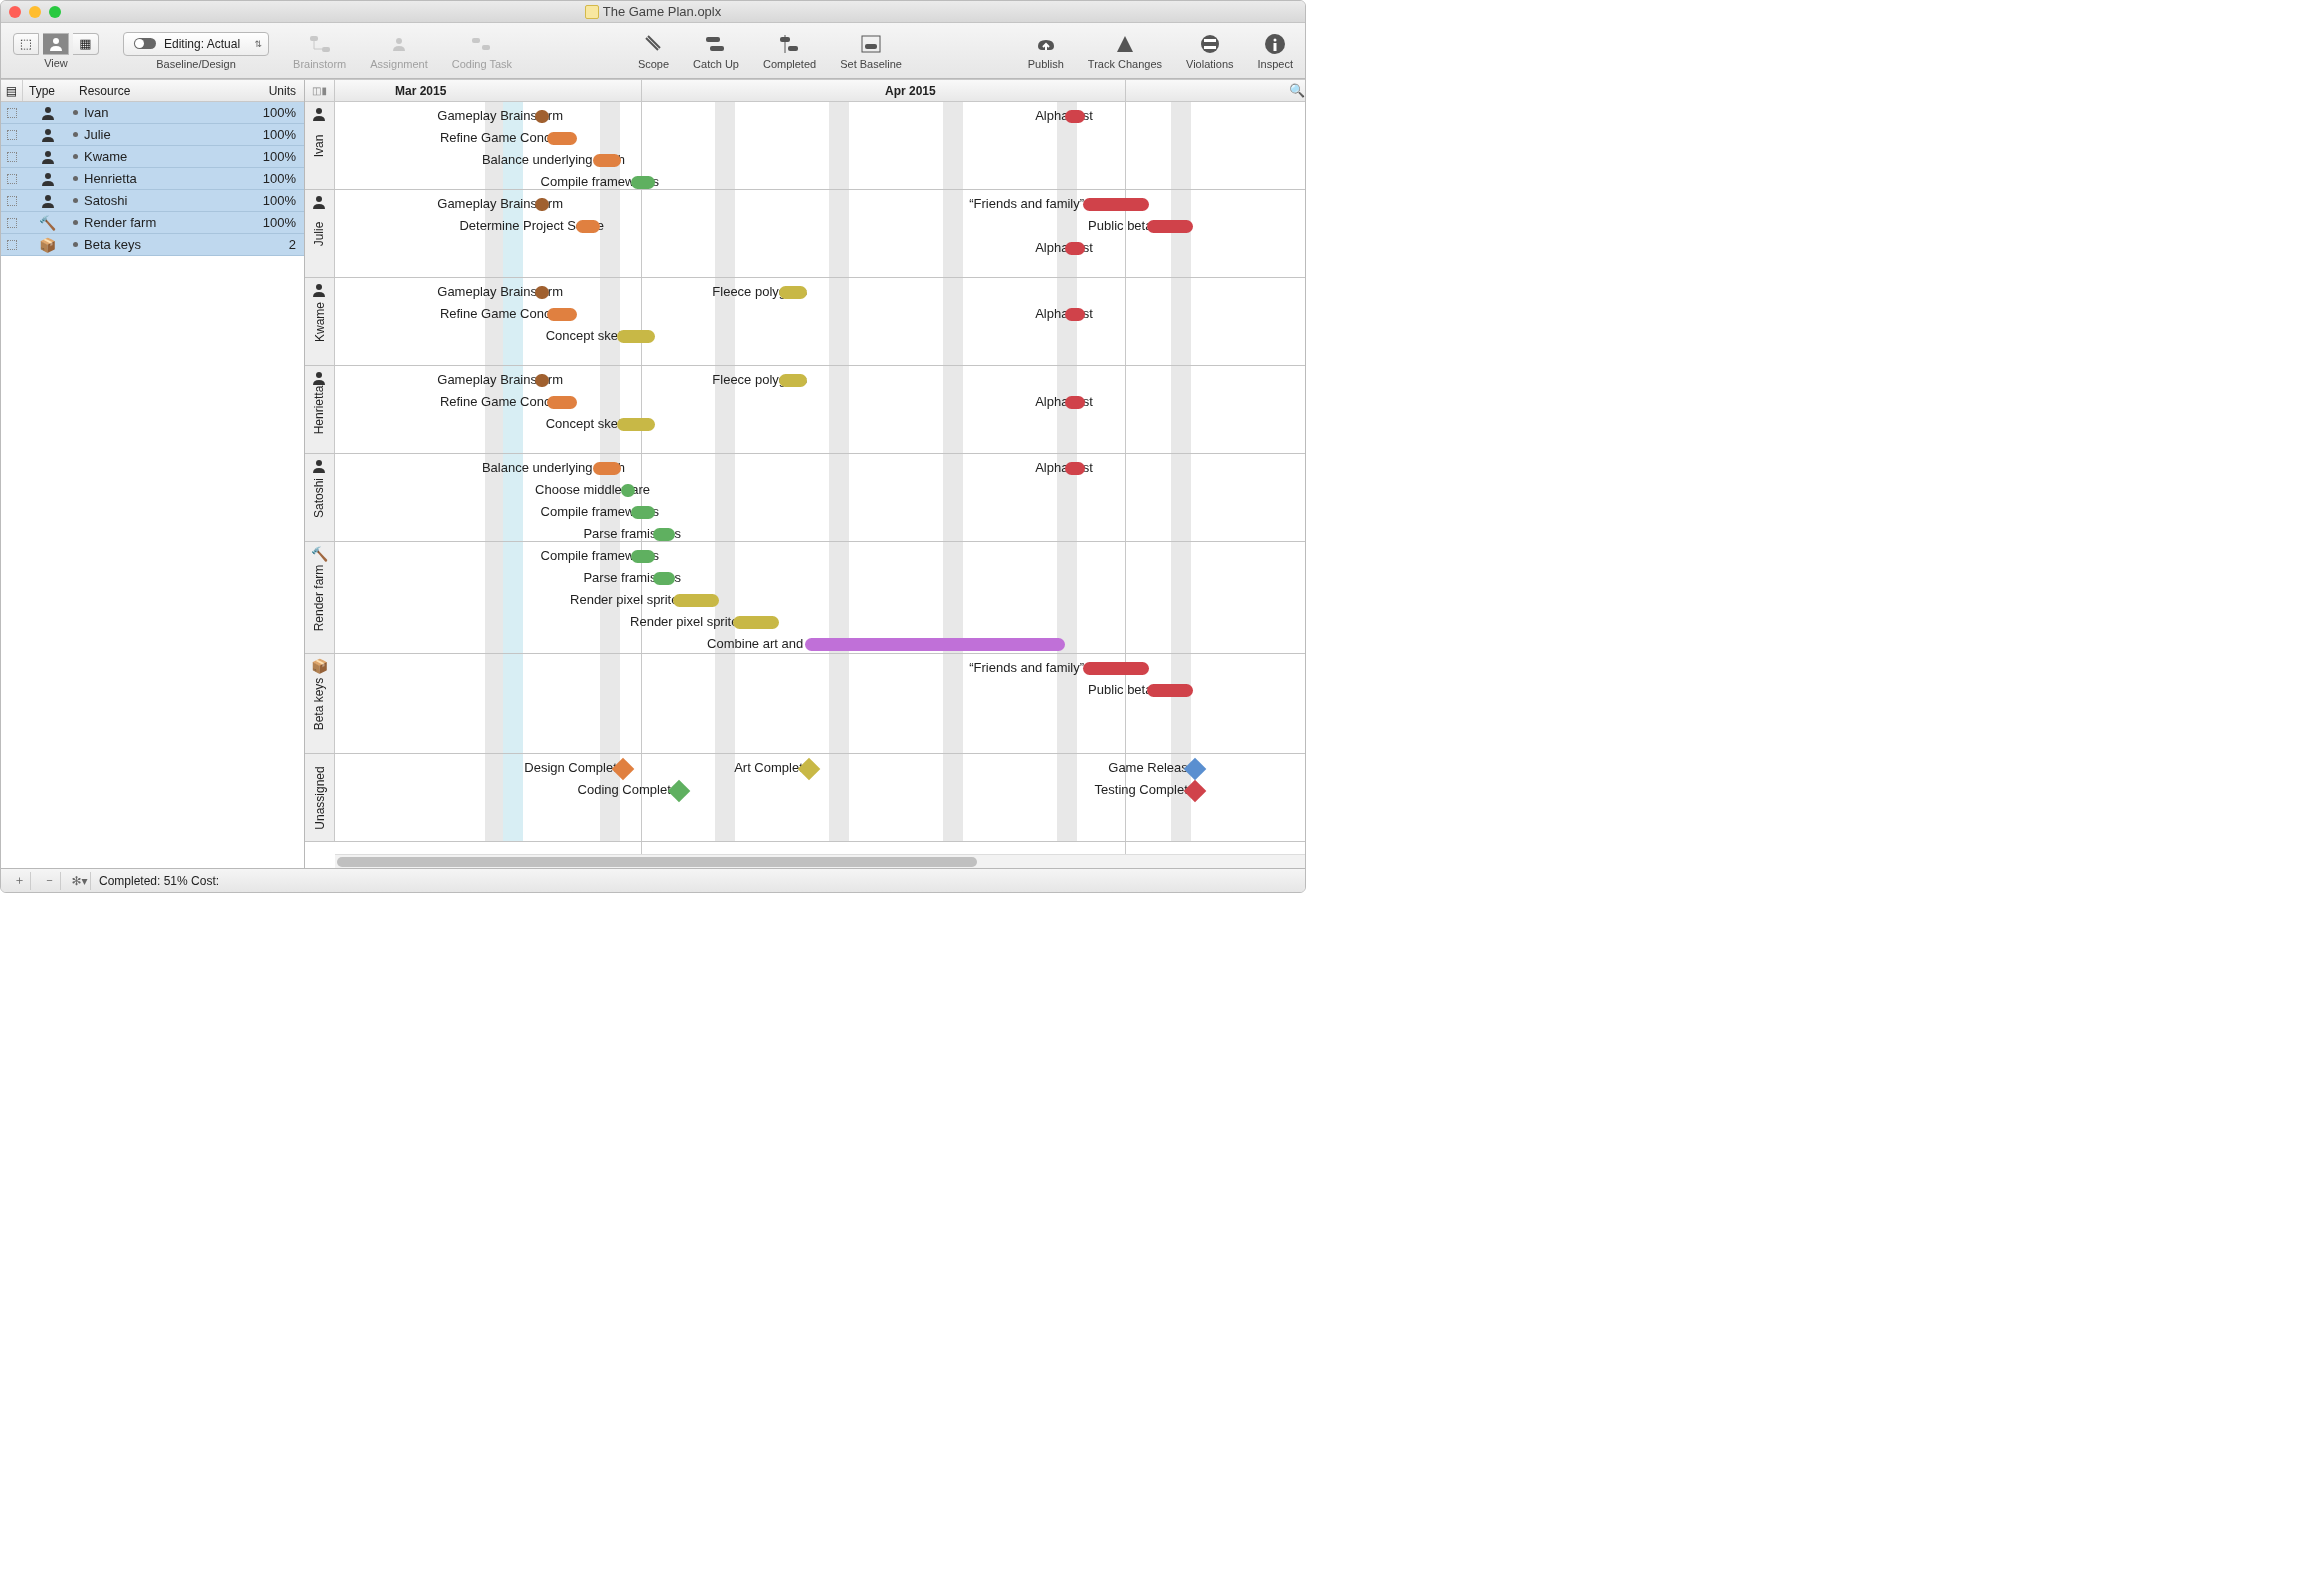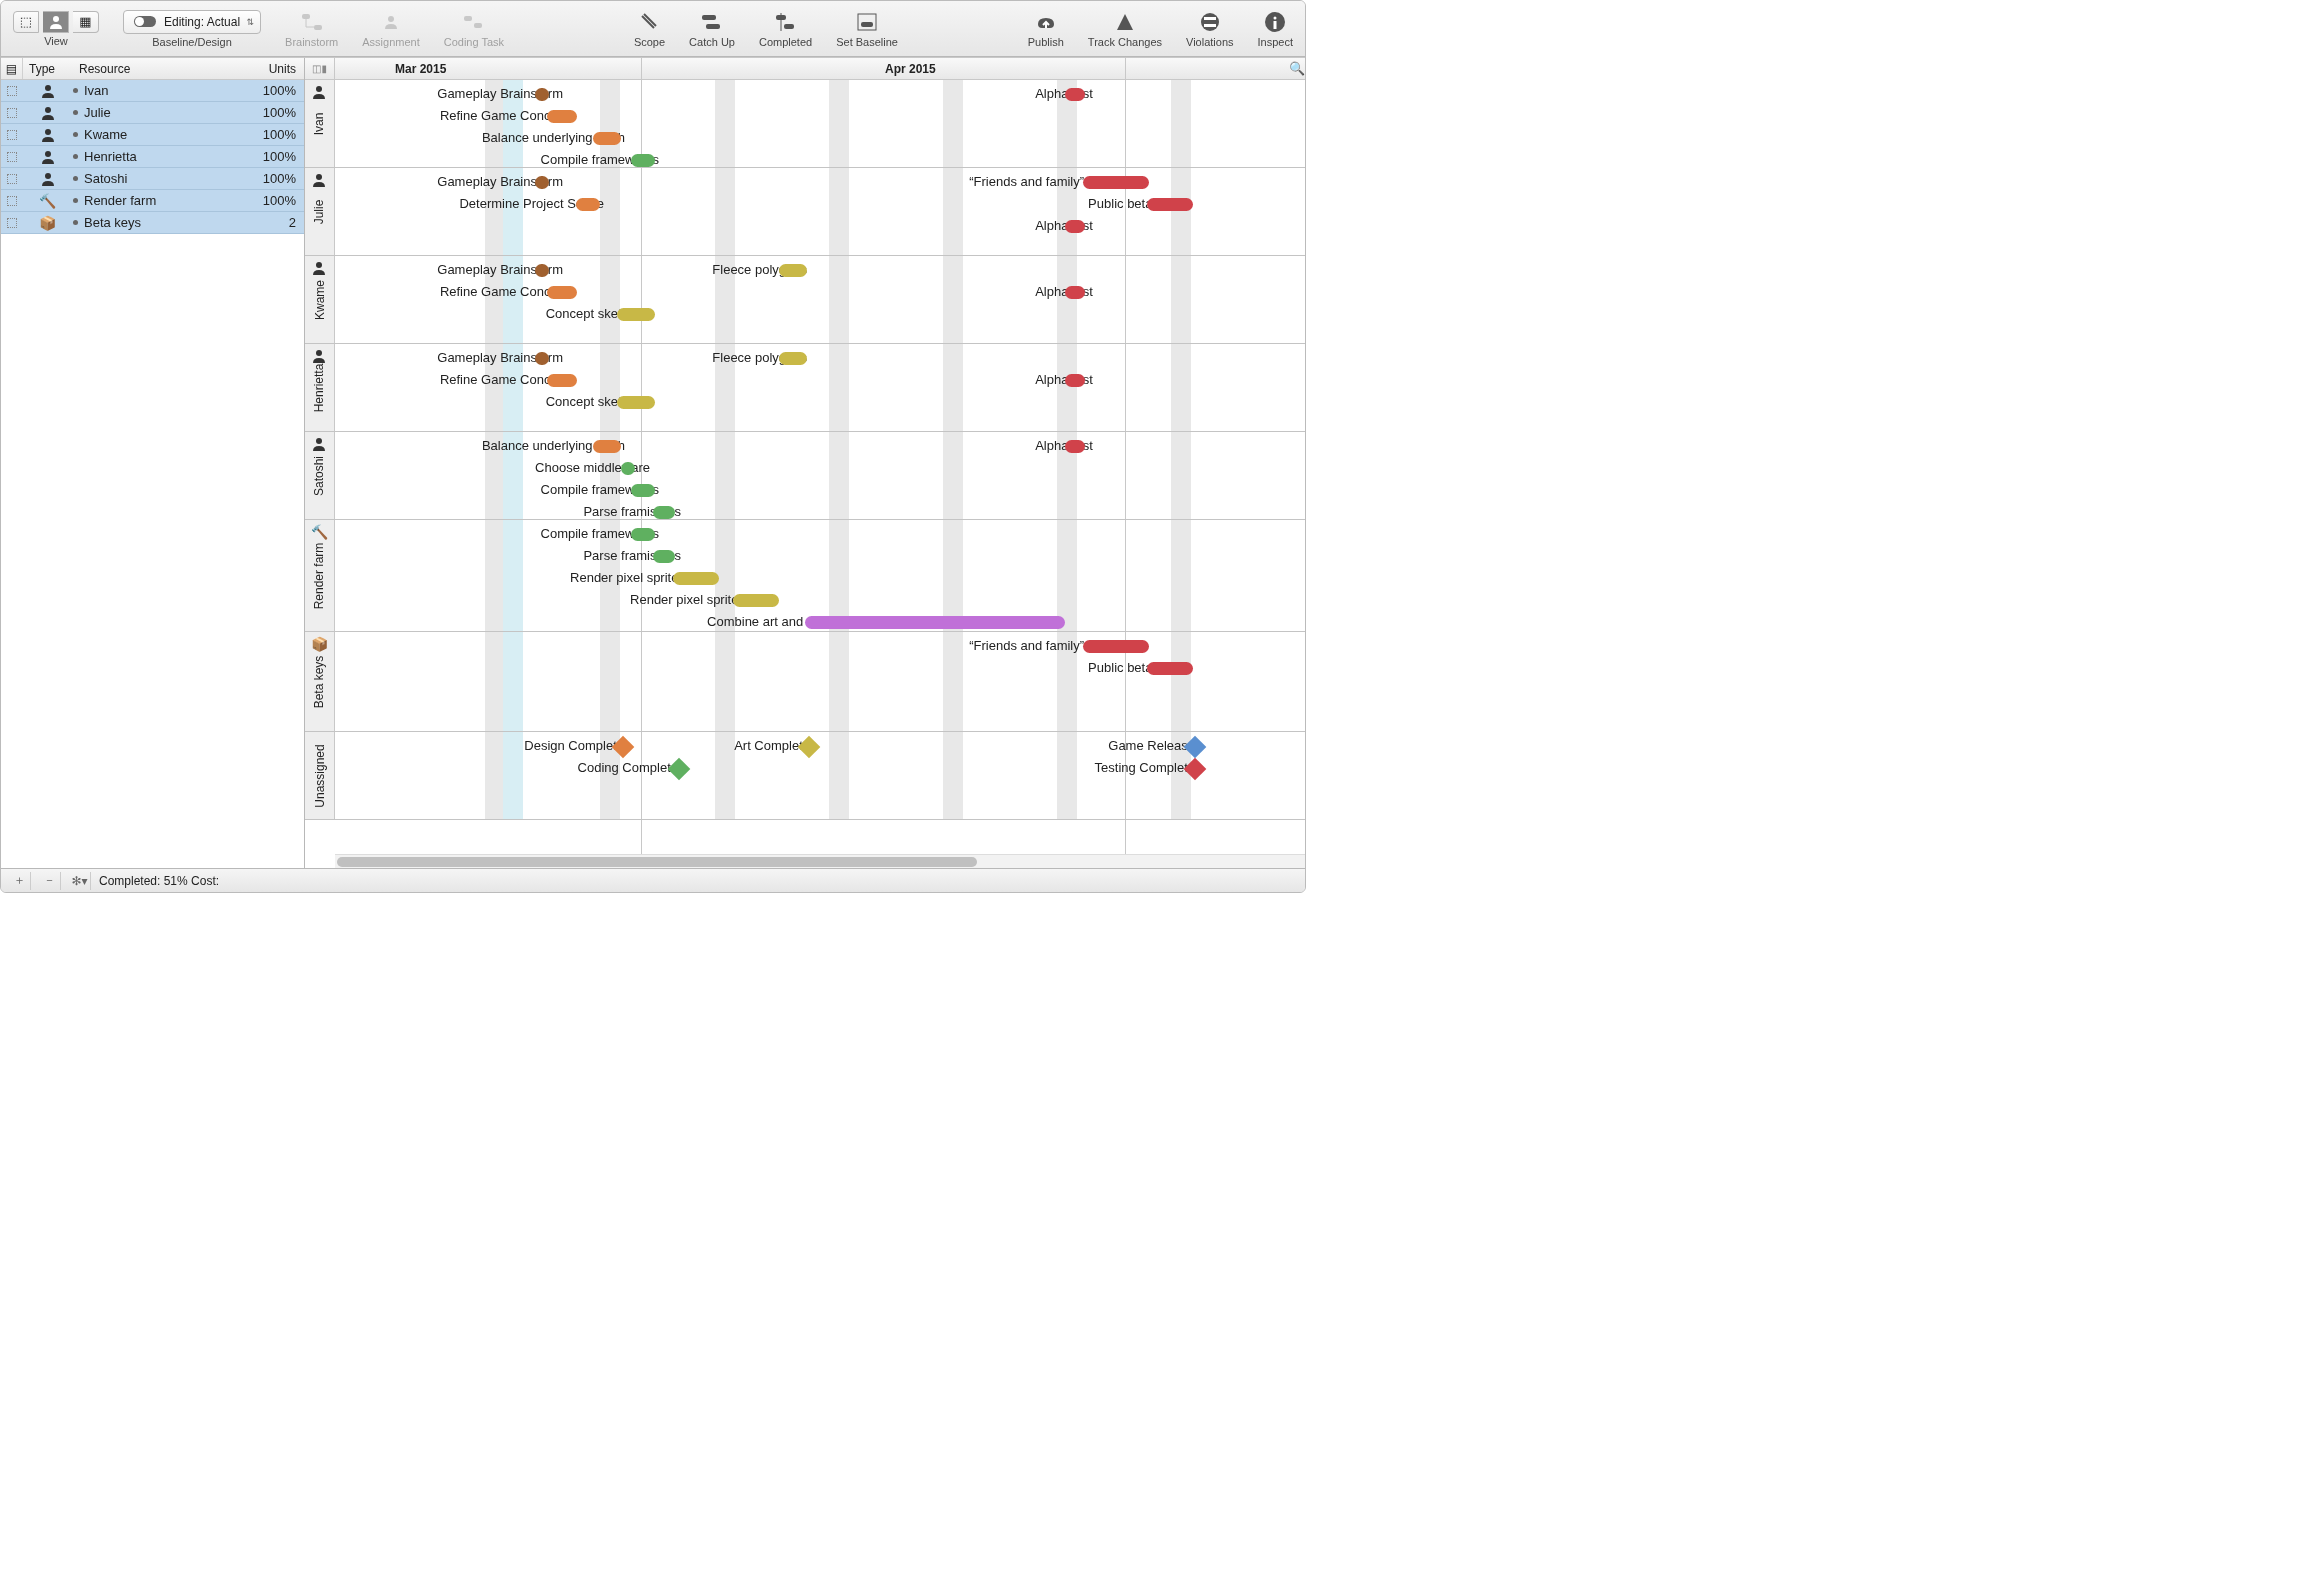--- a/index.html
+++ b/index.html
@@ -11,21 +11,21 @@
 .dot.red{background:#ff5f57;} .dot.yellow{background:#ffbd2e;} .dot.green{background:#28c940;}
 .doc-title{font-size:13px;color:#444;display:flex;align-items:center;gap:4px;}
 .doc-icon{width:14px;height:14px;background:#f8e7a0;border:1px solid #d4b94a;border-radius:2px;}
 .toolbar{height:56px;background:linear-gradient(#f5f5f5,#e6e6e6);border-bottom:1px solid #b8b8b8;display:flex;align-items:center;padding:0 12px;gap:24px;}
 .tool-group{display:flex;flex-direction:column;align-items:center;gap:2px;}
 .tool-row{display:flex;gap:4px;align-items:center;}
 .seg-btn{width:26px;height:22px;background:linear-gradient(#fcfcfc,#ececec);border:1px solid #b8b8b8;display:flex;align-items:center;justify-content:center;}
 .seg-btn.first{border-radius:4px 0 0 4px;} .seg-btn.last{border-radius:0 4px 4px 0;border-left:none;} .seg-btn.mid{border-left:none;}
 .seg-btn.active{background:#888;color:#fff;}
 .tool-label{font-size:11px;color:#444;}
-.dropdown{height:24px;padding:0 20px 0 10px;background:linear-gradient(#fff,#eee);border:1px solid #b8b8b8;border-radius:4px;display:flex;align-items:center;gap:8px;font-size:12px;position:relative;}
+.dropdown{height:24px;padding:0 28px 0 10px;background:linear-gradient(#fff,#eee);border:1px solid #b8b8b8;border-radius:4px;display:flex;align-items:center;gap:8px;font-size:12px;position:relative;}
 .toggle-pill{width:22px;height:11px;background:#666;border-radius:6px;position:relative;}
 .toggle-pill::after{content:"";position:absolute;left:1px;top:1px;width:9px;height:9px;background:#fff;border-radius:50%;}
 .tool-icon{width:24px;height:24px;display:flex;align-items:center;justify-content:center;color:#888;}
 .disabled{opacity:0.45;}
 .spacer{flex:1;}
 .content{flex:1;display:flex;overflow:hidden;border-top:1px solid #c8c8c8;}
 .sidebar{width:304px;background:#fff;border-right:1px solid #b8b8b8;display:flex;flex-direction:column;}
 .sidebar-header{height:22px;background:linear-gradient(#f9f9f9,#e8e8e8);border-bottom:1px solid #c8c8c8;display:flex;align-items:center;font-size:12px;font-weight:500;}
 .col-handle{width:22px;border-right:1px solid #d0d0d0;height:100%;display:flex;align-items:center;justify-content:center;}
 .col-type{width:50px;padding-left:6px;}
@@ -61,20 +61,31 @@
 .sb-btn{width:22px;height:18px;display:flex;align-items:center;justify-content:center;border-right:1px solid #ccc;color:#666;}
 .scrollbar{height:14px;background:#f2f2f2;border-top:1px solid #ddd;position:relative;margin-left:30px;}
 .scroll-thumb{position:absolute;height:10px;top:2px;background:#c0c0c0;border-radius:5px;}
 svg.person{width:16px;height:16px;}
 </style>
 </head>
 <body>
 
 <div class="window">
 
+  <div class="titlebar">
+    <div class="traffic">
+      <div class="dot red"></div>
+      <div class="dot yellow"></div>
+      <div class="dot green"></div>
+    </div>
+    <div class="doc-title">
+      <span class="doc-icon"></span>
+      <span>The Game Plan.oplx</span>
+    </div>
+  </div>
 
   <div class="toolbar">
     <div class="tool-group">
       <div class="tool-row">
         <div class="seg-btn first">⬚</div>
         <div class="seg-btn mid active">
             <svg class="person" viewBox="0 0 16 16">
               <circle cx="8" cy="5" r="3" fill="#fff"></circle>
               <path d="M2 15 Q2 10 8 10 Q14 10 14 15 Z" fill="#fff"></path>
             </svg>

